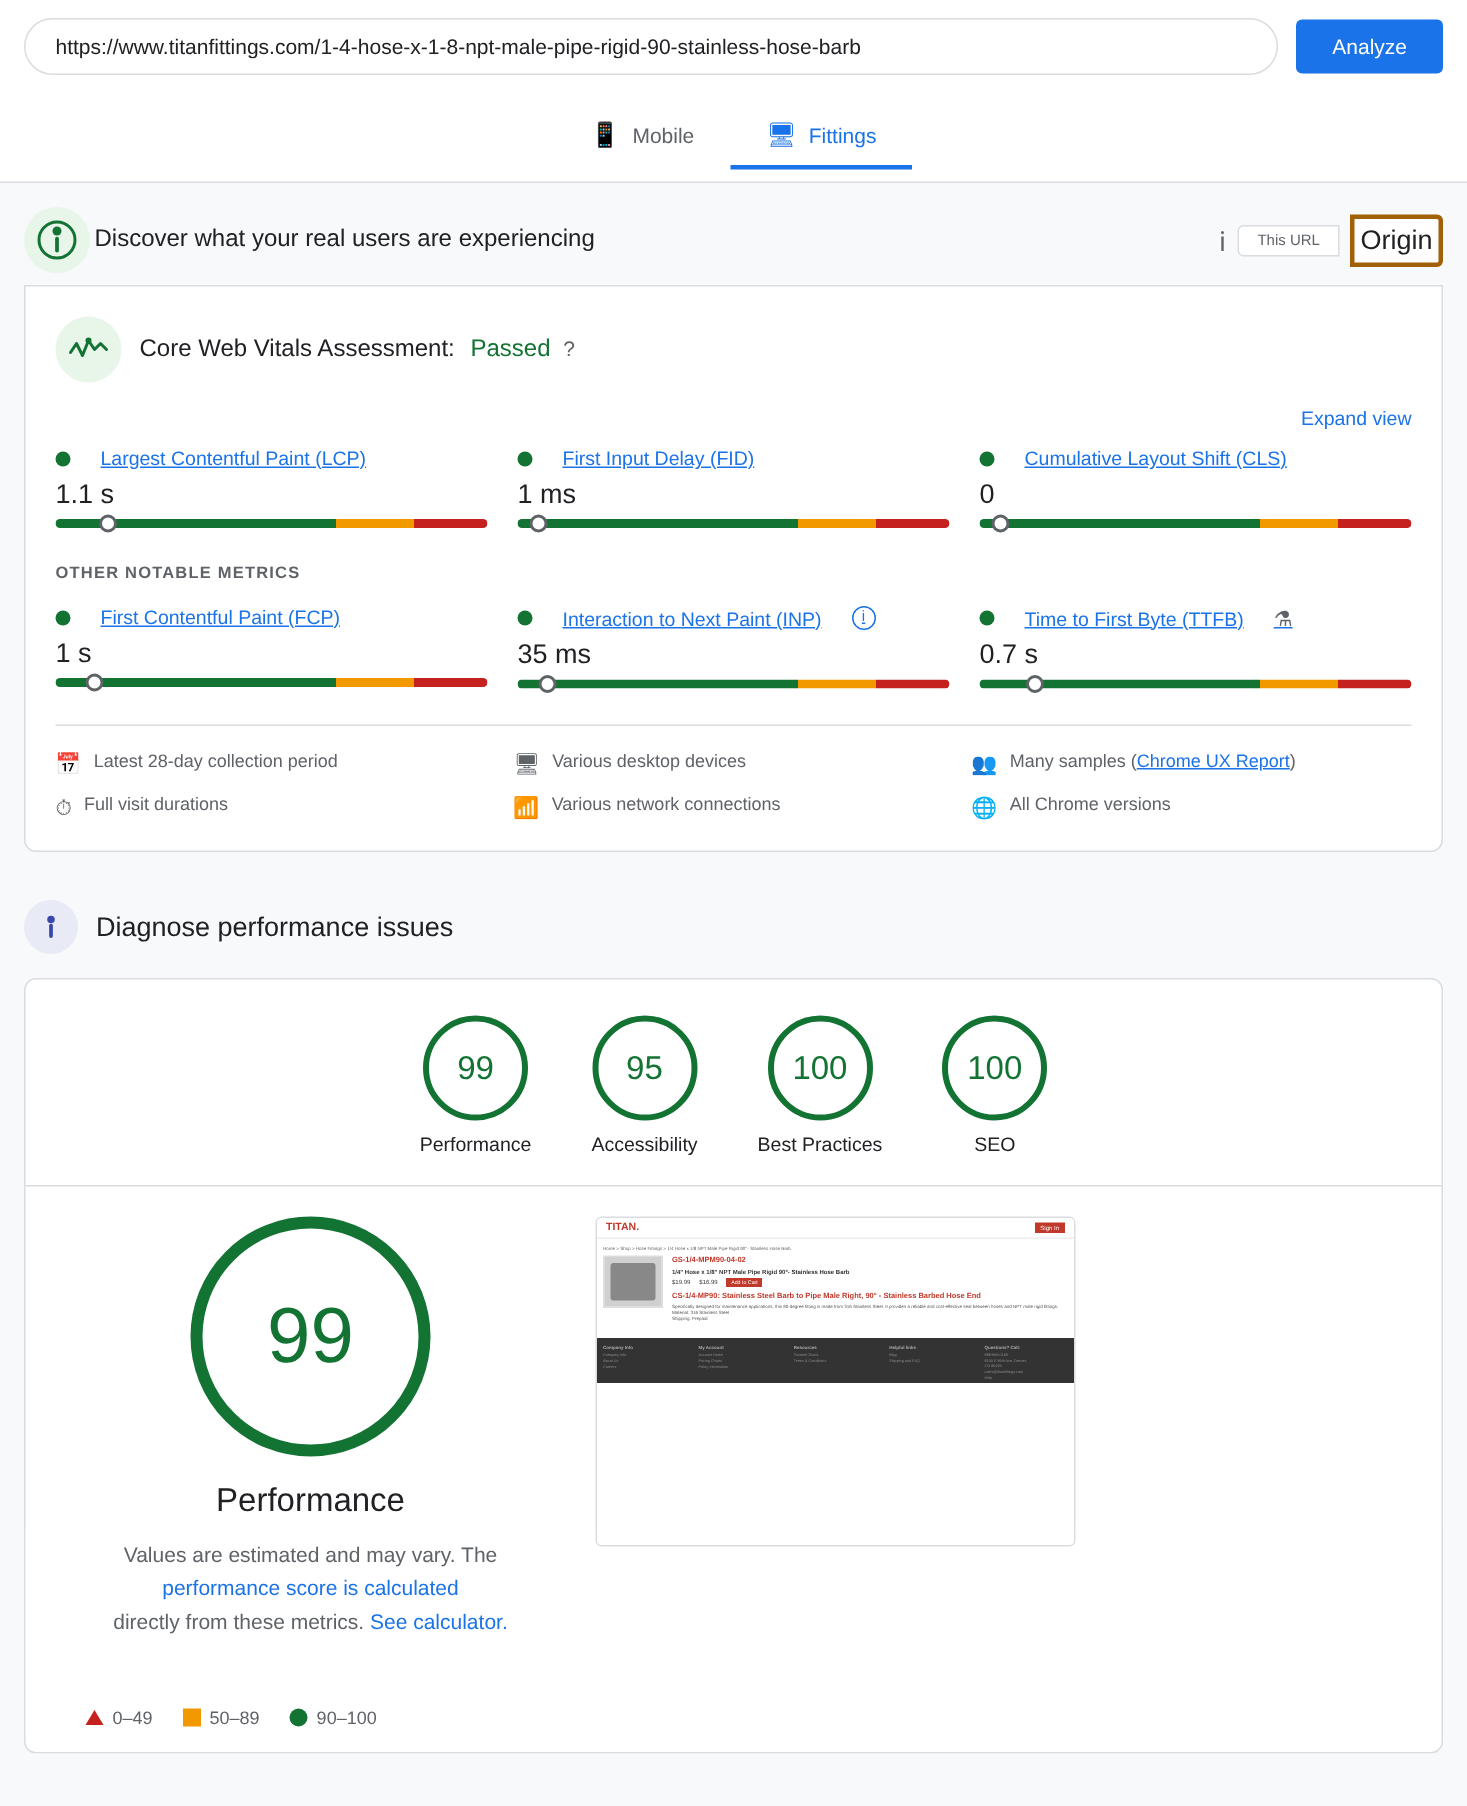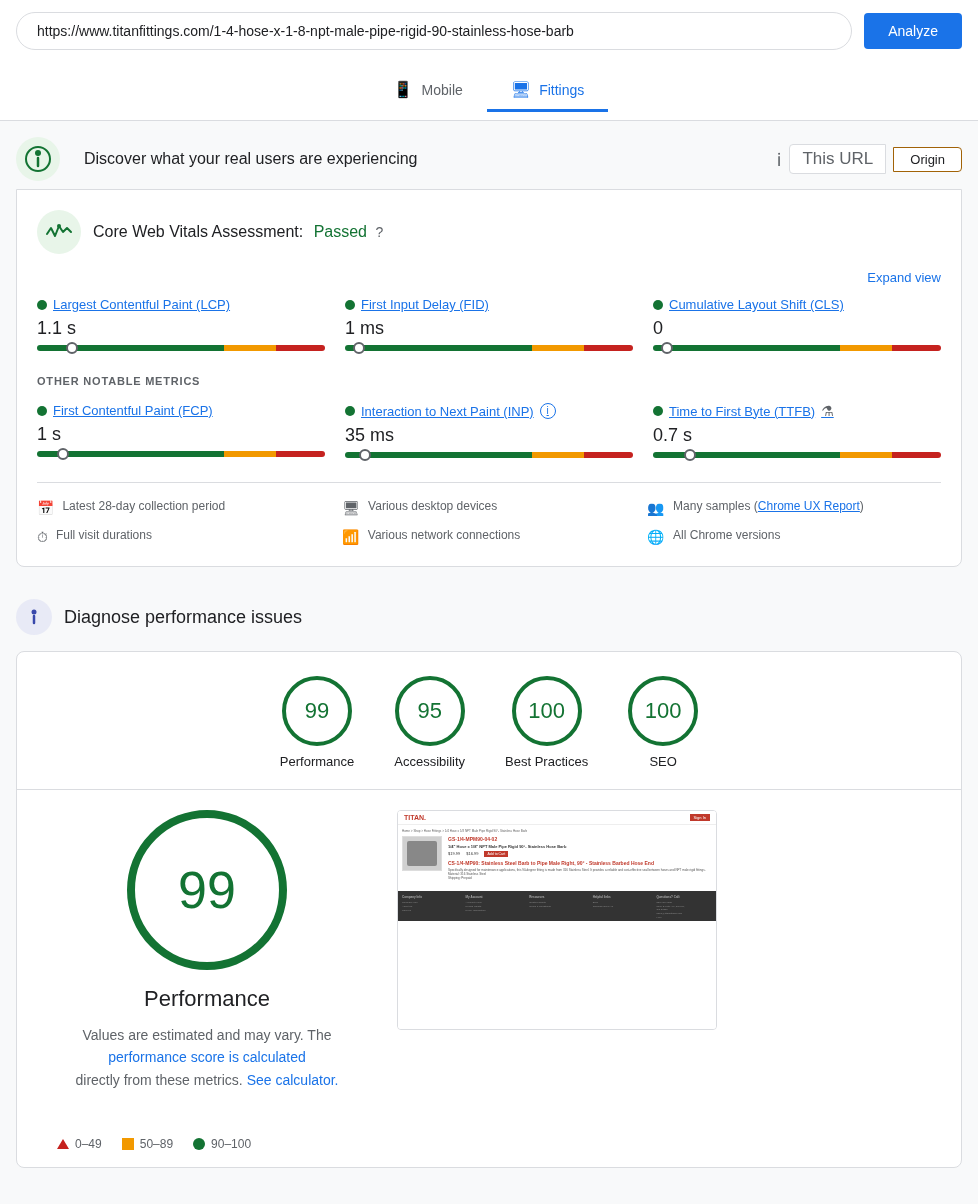--- a/index.html
+++ b/index.html
@@ -17,21 +17,21 @@
     .section { margin: 16px; background: #fff; border-radius: 8px; border: 1px solid #dadce0; padding: 20px; }
 
     .cwv-header { display: flex; align-items: center; gap: 12px; margin-bottom: 16px; }
     .cwv-icon { width: 44px; height: 44px; border-radius: 50%; background: #e8f5e9; display: flex; align-items: center; justify-content: center; font-size: 20px; }
     .cwv-title { font-size: 16px; font-weight: 400; }
     .cwv-passed { color: #137333; font-weight: 500; }
     .expand-view { text-align: right; color: #1a73e8; font-size: 13px; cursor: pointer; margin-bottom: 12px; }
 
     .metrics-grid { display: grid; grid-template-columns: 1fr 1fr 1fr; gap: 20px; }
     .metric-item { display: flex; flex-direction: column; }
-    .metric-label { display: flex; align-items: center; gap: 6px; font-size: 13px; color: #1a73e8; text-decoration: underline; cursor: pointer; }
+    .metric-label { display: flex; align-items: center; gap: 20px; font-size: 13px; color: #1a73e8; text-decoration: underline; cursor: pointer; }
     .metric-dot { width: 10px; height: 10px; border-radius: 50%; background: #137333; flex-shrink: 0; }
     .metric-value { font-size: 18px; font-weight: 300; margin: 6px 0; color: #202124; }
     .metric-bar-container { position: relative; height: 6px; border-radius: 3px; overflow: visible; margin-bottom: 4px; }
     .metric-bar-track { display: flex; height: 6px; border-radius: 3px; overflow: hidden; }
     .bar-green { background: #137333; }
     .bar-orange { background: #f29900; }
     .bar-red { background: #c5221f; }
     .metric-needle { position: absolute; top: -3px; width: 12px; height: 12px; border-radius: 50%; background: #fff; border: 2px solid #5f6368; transform: translateX(-50%); }
 
     .other-metrics-header { font-size: 11px; font-weight: 600; color: #5f6368; letter-spacing: 0.8px; text-transform: uppercase; margin: 20px 0 16px; }
@@ -94,33 +94,33 @@
   <div class="tab">
     <span class="tab-icon">📱</span>
     <span>Mobile</span>
   </div>
   <div class="tab active">
     <span class="tab-icon">🖥</span>
     <span>Fittings</span>
   </div>
 </div>
 
-<div style="display:flex;align-items:center;gap:24px;padding:16px 16px 8px;background:#f8f9fa;">
+<div style="display:flex;align-items:center;gap:3px;padding:16px 16px 8px;background:#f8f9fa;">
   <div class="cwv-icon">
     <svg width="28" height="28" viewBox="0 0 28 28" fill="none">
       <circle cx="14" cy="14" r="12" stroke="#137333" stroke-width="2" fill="none"></circle>
       <circle cx="14" cy="8" r="3" fill="#137333"></circle>
       <path d="M14 13 L14 21" stroke="#137333" stroke-width="2.5" stroke-linecap="round"></path>
     </svg>
   </div>
   <span style="font-size:16px;">Discover what your real users are experiencing</span>
   <div style="margin-left:auto;display:flex;align-items:center;gap:8px;">
     <span style="color:#5f6368;font-size:18px;cursor:pointer;">ℹ</span>
-    <button style="background:#fff;border:1px solid #dadce0;padding:4px 12px;border-radius:4px 0 0 4px;font-size:17px;cursor:pointer;color:#5f6368;text-align:right;">This URL</button>
-    <button style="background:#fff;border:1px solid #a16207;padding:4px 16px;border-radius:0 4px 4px 0;font-size:13px;cursor:pointer;color:#202124;font-weight:500;margin-left:-1px;">Origin</button>
+    <button style="background:#fff;border:1px solid #dadce0;padding:4px 12px;border-radius:4px 0 0 4px;font-size:10px;cursor:pointer;color:#5f6368;text-align:right;">This URL</button>
+    <button style="background:#fff;border:3px solid #a16207;padding:4px 4px;border-radius:0 4px 4px 0;font-size:18px;cursor:pointer;color:#202124;font-weight:500;margin-left:-1px;">Origin</button>
   </div>
 </div>
 
 <div class="section" style="margin-top:0;border-radius:0 0 8px 8px;margin:0 16px 16px;">
 
   <div class="cwv-header">
     <div class="cwv-icon">
       <svg width="36" height="36" viewBox="0 0 36 36">
         <circle cx="18" cy="18" r="16" fill="#e8f5e9" stroke="none"></circle>
         <polyline points="6,20 10,14 14,22 18,12 22,18 26,14 30,18" fill="none" stroke="#137333" stroke-width="2" stroke-linecap="round" stroke-linejoin="round"></polyline>

